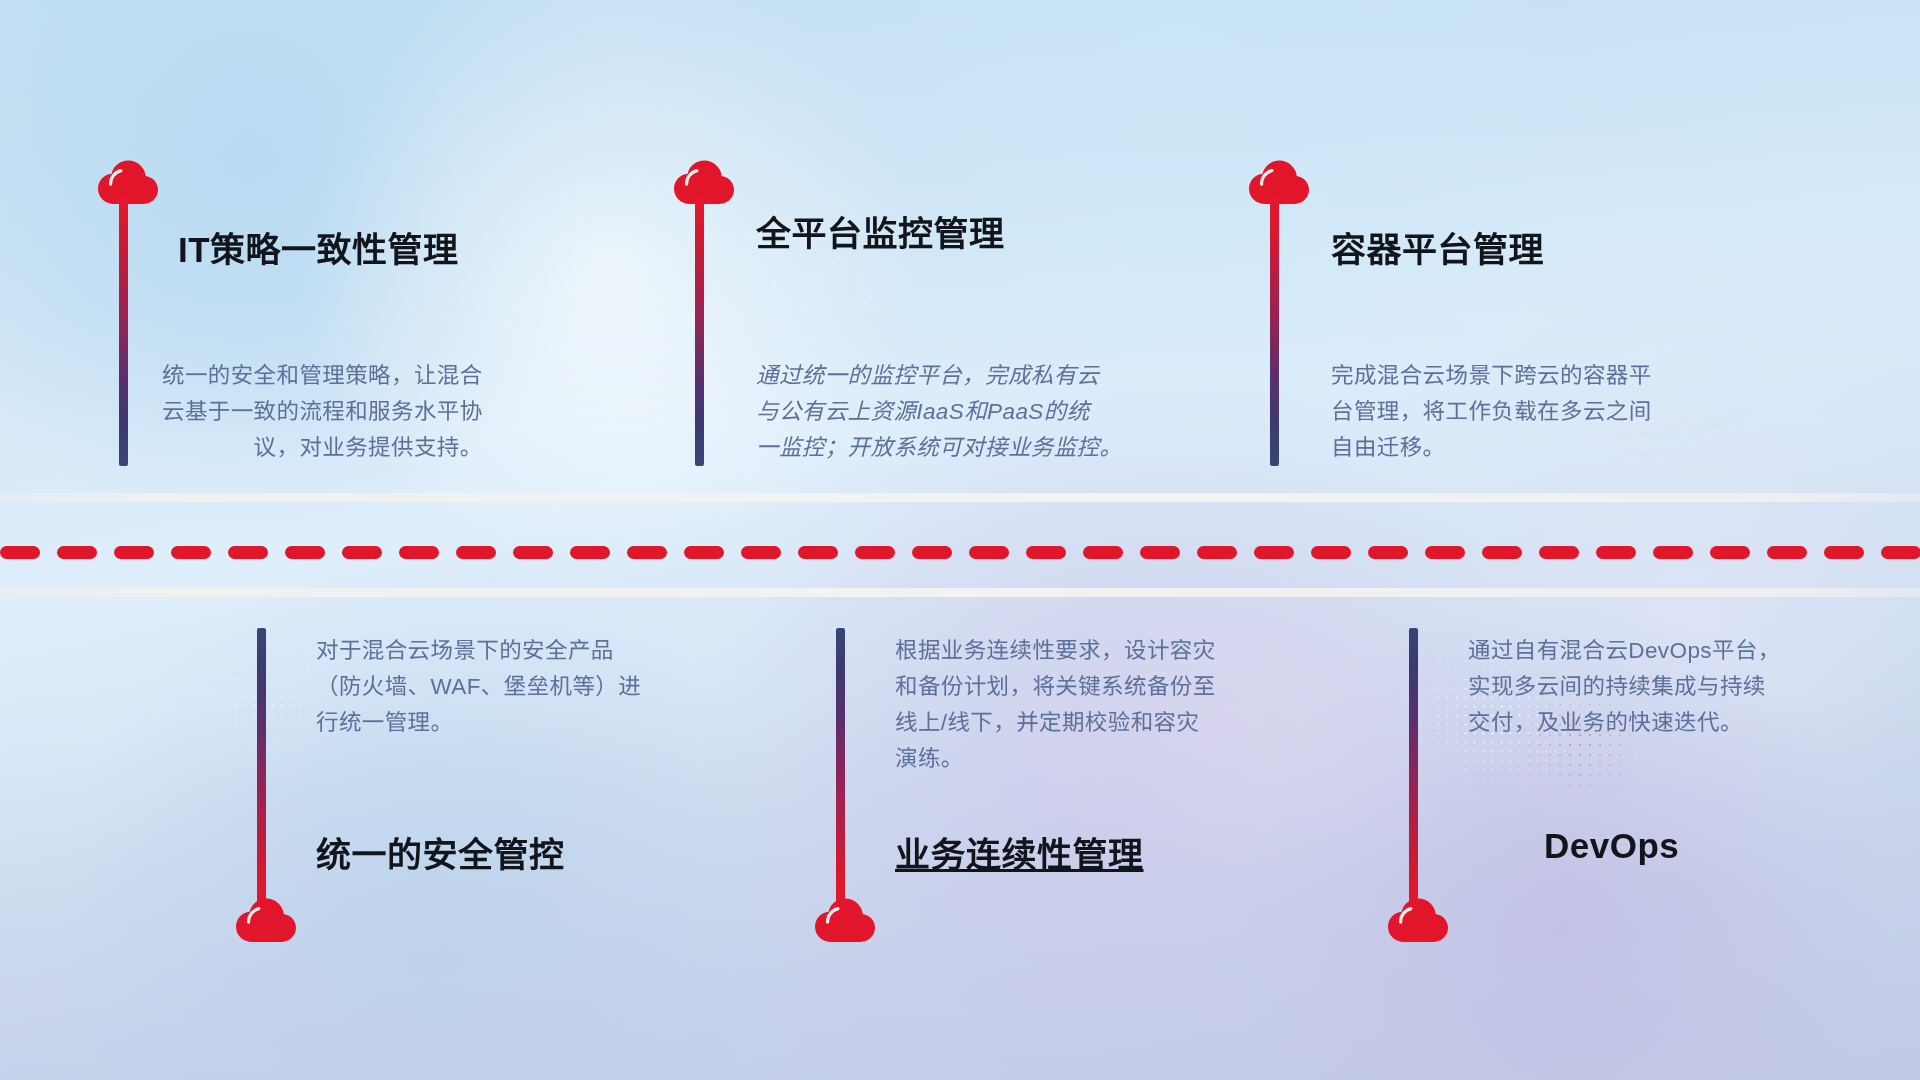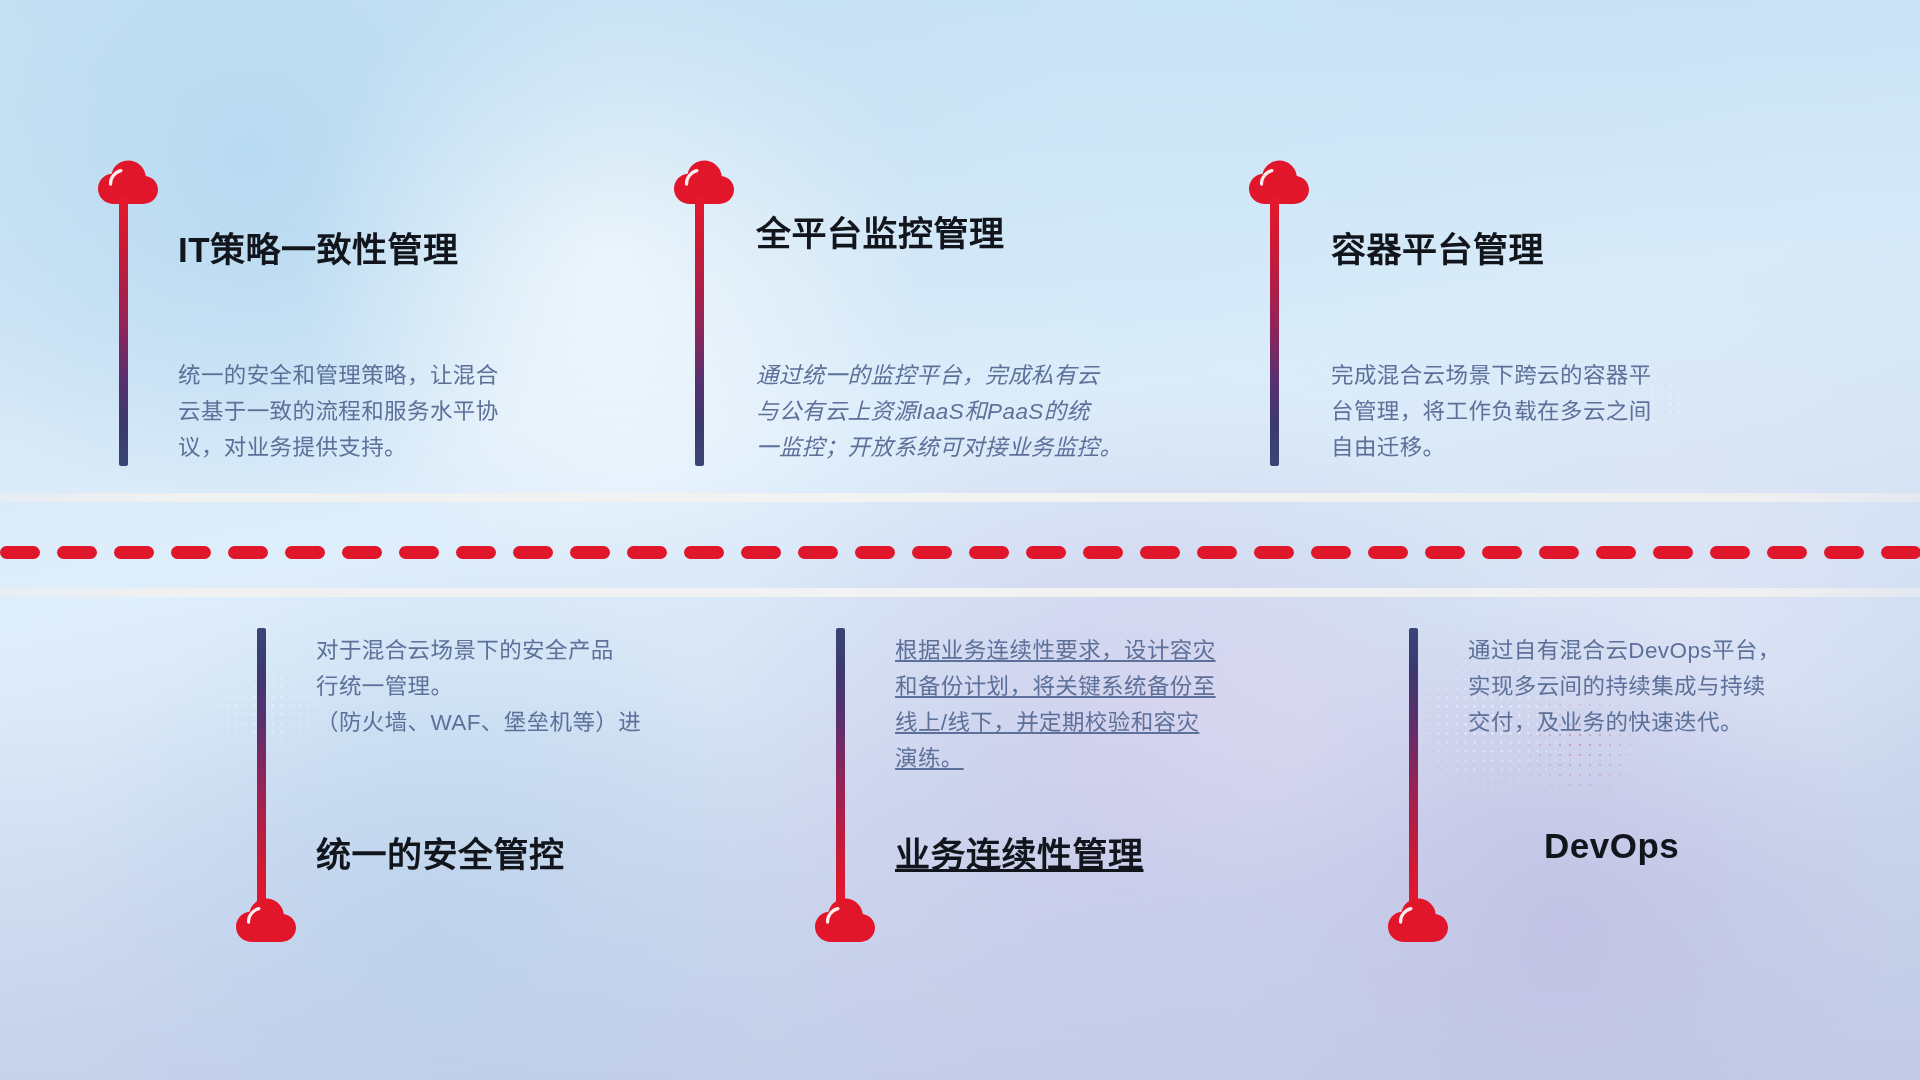--- a/index.html
+++ b/index.html
@@ -102,21 +102,21 @@
 
   <div class="col">
     <div class="cloud" style="left:97px;top:160px;">
       <svg viewBox="0 0 62 46" xmlns="http://www.w3.org/2000/svg">
         <path d="M17.5 44 C7.6 44 1 37.4 1 28.8 C1 20.9 6.9 14.6 14.6 13.8 C16.4 6.0 23.3 0.6 31.4 0.6 C40.3 0.6 47.7 7.2 48.8 15.9 C56.1 17.0 61 22.9 61 29.6 C61 37.6 54.6 44 46.3 44 Z" fill="#e2162b"></path>
         <path d="M13.6 24.2 C13.0 18.0 17.6 12.2 23.9 10.6" stroke="#ffffff" stroke-width="3.2" stroke-linecap="round" fill="none" opacity="0.92"></path>
       </svg>
     </div>
     <div class="stem down" style="left:119px;top:196px;height:270px;"></div>
     <div class="title" style="left:178px;top:221px;">IT策略一致性管理</div>
-    <div class="body" style="left:178px;top:358px;">
+    <div class="body" style="left:162px;top:358px;text-align:right;">
       <span>统一的安全和管理策略，让混合</span>
       <span>云基于一致的流程和服务水平协</span>
       <span>议，对业务提供支持。</span>
     </div>
   </div>
 
   <div class="col">
     <div class="cloud" style="left:673px;top:160px;">
       <svg viewBox="0 0 62 46" xmlns="http://www.w3.org/2000/svg">
         <path d="M17.5 44 C7.6 44 1 37.4 1 28.8 C1 20.9 6.9 14.6 14.6 13.8 C16.4 6.0 23.3 0.6 31.4 0.6 C40.3 0.6 47.7 7.2 48.8 15.9 C56.1 17.0 61 22.9 61 29.6 C61 37.6 54.6 44 46.3 44 Z" fill="#e2162b"></path>
@@ -190,35 +190,35 @@
   <div class="col">
     <div class="stem up" style="left:257px;top:628px;height:280px;"></div>
     <div class="cloud" style="left:235px;top:898px;">
       <svg viewBox="0 0 62 46" xmlns="http://www.w3.org/2000/svg">
         <path d="M17.5 44 C7.6 44 1 37.4 1 28.8 C1 20.9 6.9 14.6 14.6 13.8 C16.4 6.0 23.3 0.6 31.4 0.6 C40.3 0.6 47.7 7.2 48.8 15.9 C56.1 17.0 61 22.9 61 29.6 C61 37.6 54.6 44 46.3 44 Z" fill="#e2162b"></path>
         <path d="M13.6 24.2 C13.0 18.0 17.6 12.2 23.9 10.6" stroke="#ffffff" stroke-width="3.2" stroke-linecap="round" fill="none" opacity="0.92"></path>
       </svg>
     </div>
     <div class="body" style="left:316px;top:633px;">
       <span>对于混合云场景下的安全产品</span>
+      <span>（防火墙、WAF、堡垒机等）进</span>
       <span>行统一管理。</span>
-      <span>（防火墙、WAF、堡垒机等）进</span>
     </div>
     <div class="title" style="left:316px;top:826px;">统一的安全管控</div>
   </div>
 
   <div class="col">
     <div class="stem up" style="left:836px;top:628px;height:280px;"></div>
     <div class="cloud" style="left:814px;top:898px;">
       <svg viewBox="0 0 62 46" xmlns="http://www.w3.org/2000/svg">
         <path d="M17.5 44 C7.6 44 1 37.4 1 28.8 C1 20.9 6.9 14.6 14.6 13.8 C16.4 6.0 23.3 0.6 31.4 0.6 C40.3 0.6 47.7 7.2 48.8 15.9 C56.1 17.0 61 22.9 61 29.6 C61 37.6 54.6 44 46.3 44 Z" fill="#e2162b"></path>
         <path d="M13.6 24.2 C13.0 18.0 17.6 12.2 23.9 10.6" stroke="#ffffff" stroke-width="3.2" stroke-linecap="round" fill="none" opacity="0.92"></path>
       </svg>
     </div>
-    <div class="body" style="left:895px;top:633px;text-decoration:underline;">
+    <div class="body" style="left:895px;top:633px;">
       <span>根据业务连续性要求，设计容灾</span>
       <span>和备份计划，将关键系统备份至</span>
       <span>线上/线下，并定期校验和容灾</span>
       <span>演练。</span>
     </div>
     <div class="title" style="left:895px;top:826px;text-decoration:underline;">业务连续性管理</div>
   </div>
 
   <div class="col">
     <div class="stem up" style="left:1409px;top:628px;height:280px;"></div>

